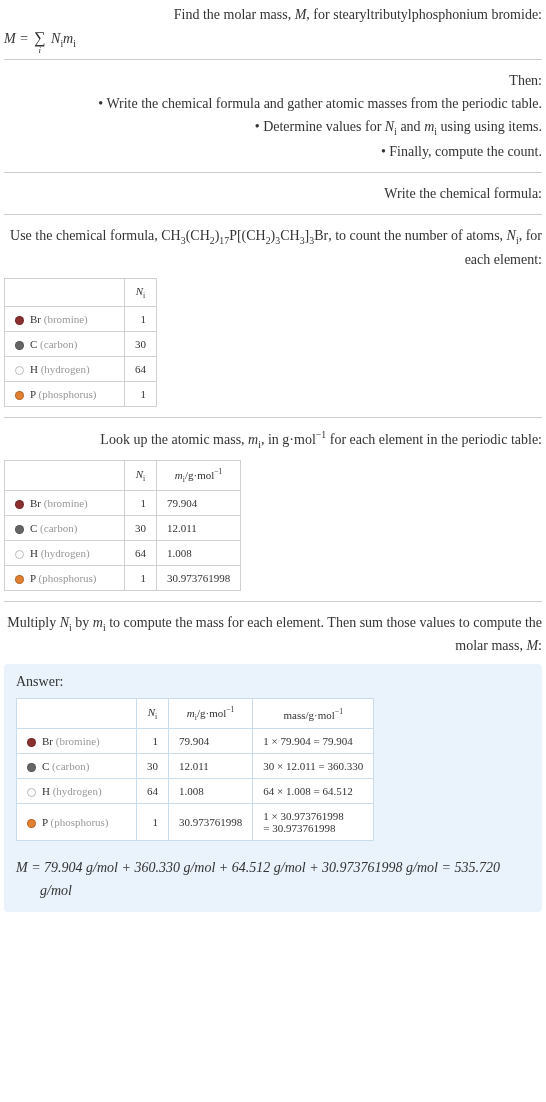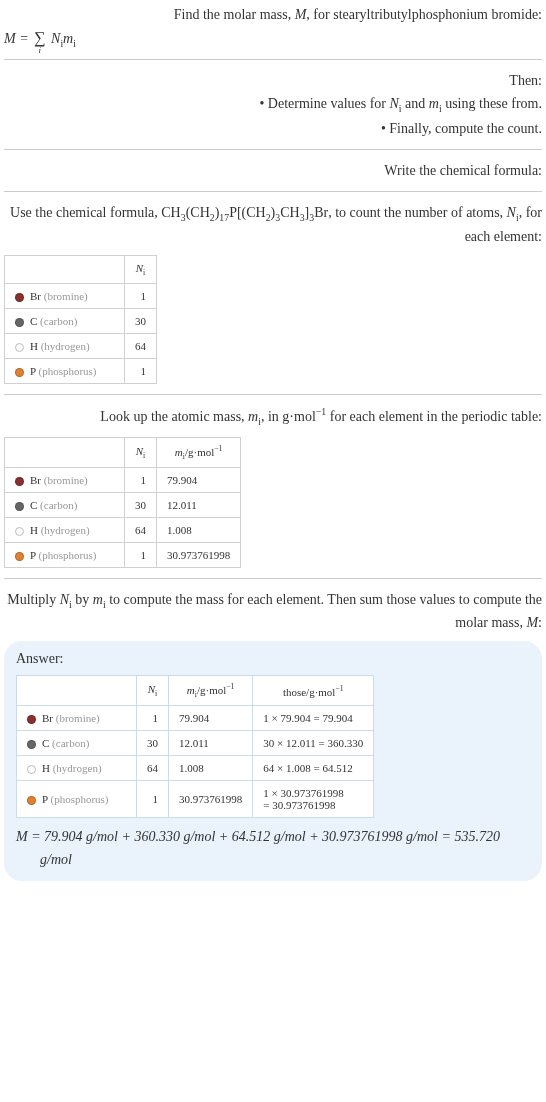--- a/index.html
+++ b/index.html
@@ -81,38 +81,38 @@
       margin-right: 6px;
       vertical-align: middle;
       border: 1px solid rgba(0,0,0,0.2);
     }
     .dot-br { background: #8B2E2E; }
     .dot-c { background: #666; }
     .dot-h { background: #fff; border: 1px solid #bbb; }
     .dot-p { background: #E08030; }
     .answer-box {
       background: #eaf3fb;
-      border-radius: 18px;
+      border-radius: 4px;
       padding: 10px 12px;
       margin-top: 8px;
     }
     .answer-heading {
       font-size: 14px;
       color: #333;
       margin-bottom: 8px;
     }
     .answer-box table {
       background: #fff;
     }
     .answer-box th, .answer-box td {
       border: 1px solid #c9dceb;
     }
     .final-formula {
       font-style: italic;
-      margin-top: 8px;
+      margin-top: 16px;
       padding-left: 24px;
       text-indent: -24px;
       line-height: 1.6;
     }
     .sum-sym {
       display: inline-block;
       position: relative;
       margin: 0 2px;
     }
     .sum-sigma {
@@ -137,22 +137,23 @@
   <div class="formula-line">
     <span class="var">M</span><span> = </span><span class="sum-sym"><span class="sum-sigma">∑</span><span class="sum-sub">i</span></span>
     <span class="var"><span>N</span><sub>i</sub></span><span class="var"><span>m</span><sub>i</sub></span>
   </div>
 </div>
 
 <hr>
 
 <div class="section">
   <div class="text-line">Then:</div>
-  <div class="text-line">
-    <span>• Determine values for </span><span class="var"><span>N</span><sub>i</sub></span><span> and </span><span class="var"><span>m</span><sub>i</sub></span><span> using these from.</span>
+  <div class="text-line">• Write the chemical formula and gather atomic masses from the periodic table.</div>
+  <div class="text-line">
+    <span>• Determine values for </span><span class="var"><span>N</span><sub>i</sub></span><span> and </span><span class="var"><span>m</span><sub>i</sub></span><span> using using items.</span>
   </div>
   <div class="text-line">• Finally, compute the count.</div>
 </div>
 
 <hr>
 
 <div class="section">
   <div class="text-line">Write the chemical formula:</div>
 </div>
 
@@ -233,21 +234,21 @@
   </div>
 
   <div class="answer-box">
     <div class="answer-heading">Answer:</div>
     <table>
       <tbody>
           <tr>
         <th></th>
         <th><span>N</span><sub>i</sub></th>
         <th><span>m</span><sub>i</sub><span style="font-style:normal">/g·mol</span><sup style="font-style:normal">−1</sup></th>
-        <th><span style="font-style:normal">those/g·mol</span><sup style="font-style:normal">−1</sup></th>
+        <th><span style="font-style:normal">mass/g·mol</span><sup style="font-style:normal">−1</sup></th>
       </tr>
       <tr>
         <td class="element-cell"><span class="dot dot-br"></span><span>Br</span><span class="element-label"> (bromine)</span></td>
         <td class="num">1</td>
         <td>79.904</td>
         <td>1 × 79.904 = 79.904</td>
       </tr>
       <tr>
         <td class="element-cell"><span class="dot dot-c"></span><span>C</span><span class="element-label"> (carbon)</span></td>
         <td class="num">30</td>

